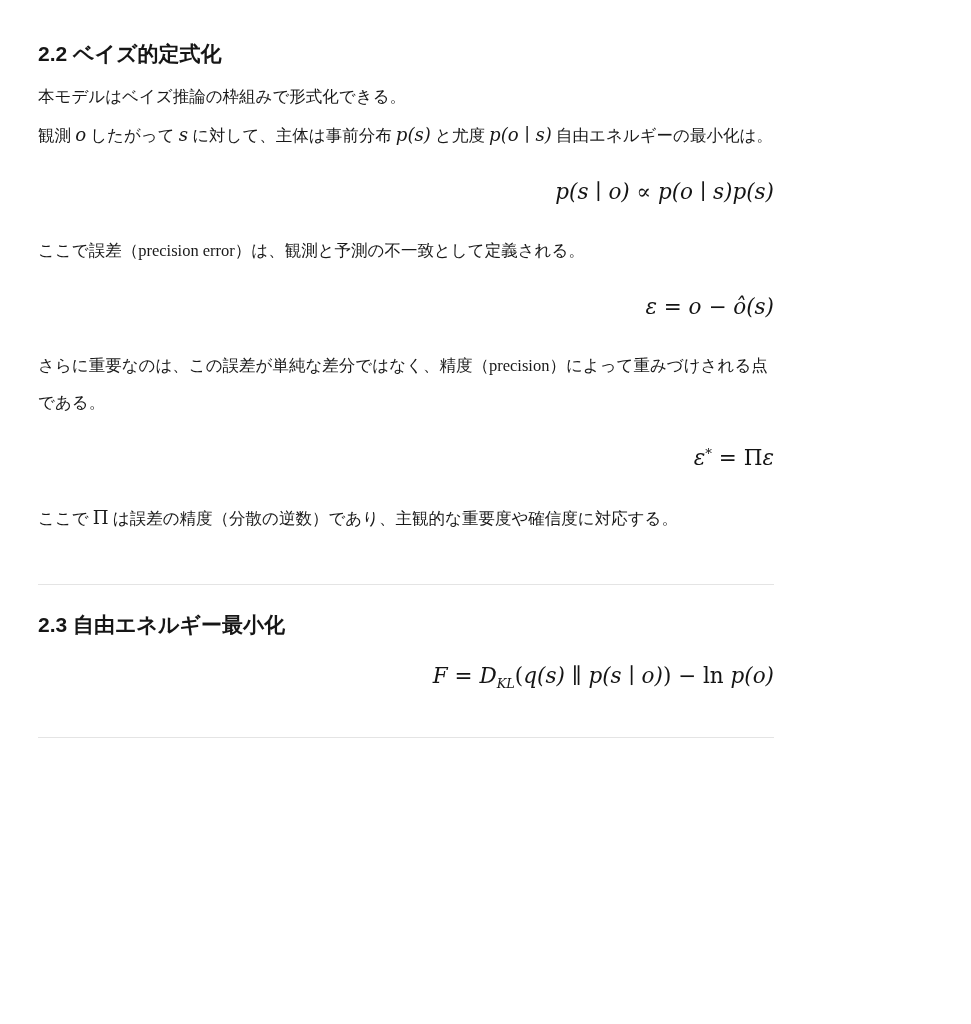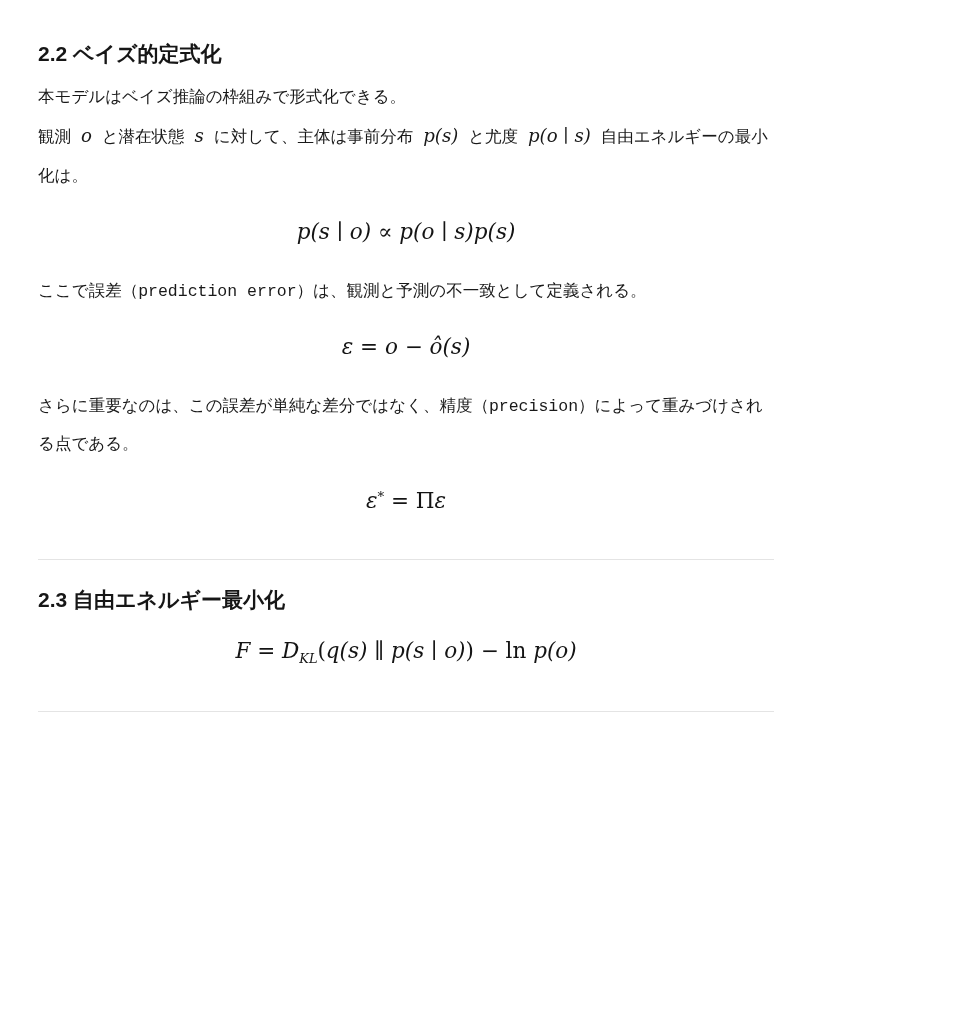--- a/index.html
+++ b/index.html
@@ -20,29 +20,29 @@
     font-weight: 700;
     margin: 26px 0 10px 0;
     color: #161616;
   }
   .para {
     font-size: 16.5px;
     line-height: 2.2;
     margin: 4px 0 6px 0;
   }
   .math {
-    text-align: center;
+    text-align: right;
     font-size: 21.5px;
     margin: 24px 0 28px 0;
     font-family: "DejaVu Serif", "DejaVu Sans", serif;
     color: #141414;
   }
   
   .pt-t {
-    font-family: Liberation Mono, monospace;
+    font-family: Liberation Serif, serif;
     font-style: normal;
   }
   .pt-m {
     font-family: "DejaVu Serif", "DejaVu Sans", serif;
     font-style: italic;
   }
   .para .pt-m, .para .pt-r {
     font-size: 1.1em;
   }
   .pt-r {
@@ -67,32 +67,33 @@
     margin: 46px 0 20px 0;
   }
 </style>
 </head>
 <body>
 
 <main>
 
   <h2>2.2 ベイズ的定式化</h2>
 
-  <p class="para"><span class="pt-t">本モデルはベイズ推論の枠組みで形式化できる。</span><br><span class="pt-t">観測 </span><span class="pt-m">o</span><span class="pt-t"> と潜在状態 </span><span class="pt-m">s</span><span class="pt-t"> に対して、主体は事前分布 </span><span class="pt-m">p(s)</span><span class="pt-t"> と尤度 </span><span class="pt-m">p(o ∣ s)</span><span class="pt-t"> 自由エネルギーの最小化は。</span></p>
+  <p class="para"><span class="pt-t">本モデルはベイズ推論の枠組みで形式化できる。</span><br><span class="pt-t">観測 </span><span class="pt-m">o</span><span class="pt-t"> したがって </span><span class="pt-m">s</span><span class="pt-t"> に対して、主体は事前分布 </span><span class="pt-m">p(s)</span><span class="pt-t"> と尤度 </span><span class="pt-m">p(o ∣ s)</span><span class="pt-t"> 自由エネルギーの最小化は。</span></p>
 
   <div class="math"><span class="pt-m">p(s ∣ o) ∝ p(o ∣ s)p(s)</span></div>
 
-  <p class="para"><span class="pt-t">ここで誤差（prediction error）は、観測と予測の不一致として定義される。</span></p>
+  <p class="para"><span class="pt-t">ここで誤差（precision error）は、観測と予測の不一致として定義される。</span></p>
 
   <div class="math"><span class="pt-m">ε = o − ô(s)</span></div>
 
   <p class="para"><span class="pt-t">さらに重要なのは、この誤差が単純な差分ではなく、精度（precision）によって重みづけされる点である。</span></p>
 
   <div class="math"><span class="pt-m">ε</span><sup class="pt-sup">*</sup><span class="pt-r"> = Π</span><span class="pt-m">ε</span></div>
 
+  <p class="para"><span class="pt-t">ここで </span><span class="pt-r">Π</span><span class="pt-t"> は誤差の精度（分散の逆数）であり、主観的な重要度や確信度に対応する。</span></p>
 
   <hr class="divider">
 
   <h2>2.3 自由エネルギー最小化</h2>
 
 
 
 
   <div class="math"><span class="pt-m">F</span><span class="pt-r"> = </span><span class="pt-m">D</span><sub class="pt-sub">KL</sub><span class="pt-r">(</span><span class="pt-m">q(s)</span><span class="pt-r"> ∥ </span><span class="pt-m">p(s ∣ o)</span><span class="pt-r">)</span><span class="pt-r"> − ln </span><span class="pt-m">p(o)</span></div>
 

